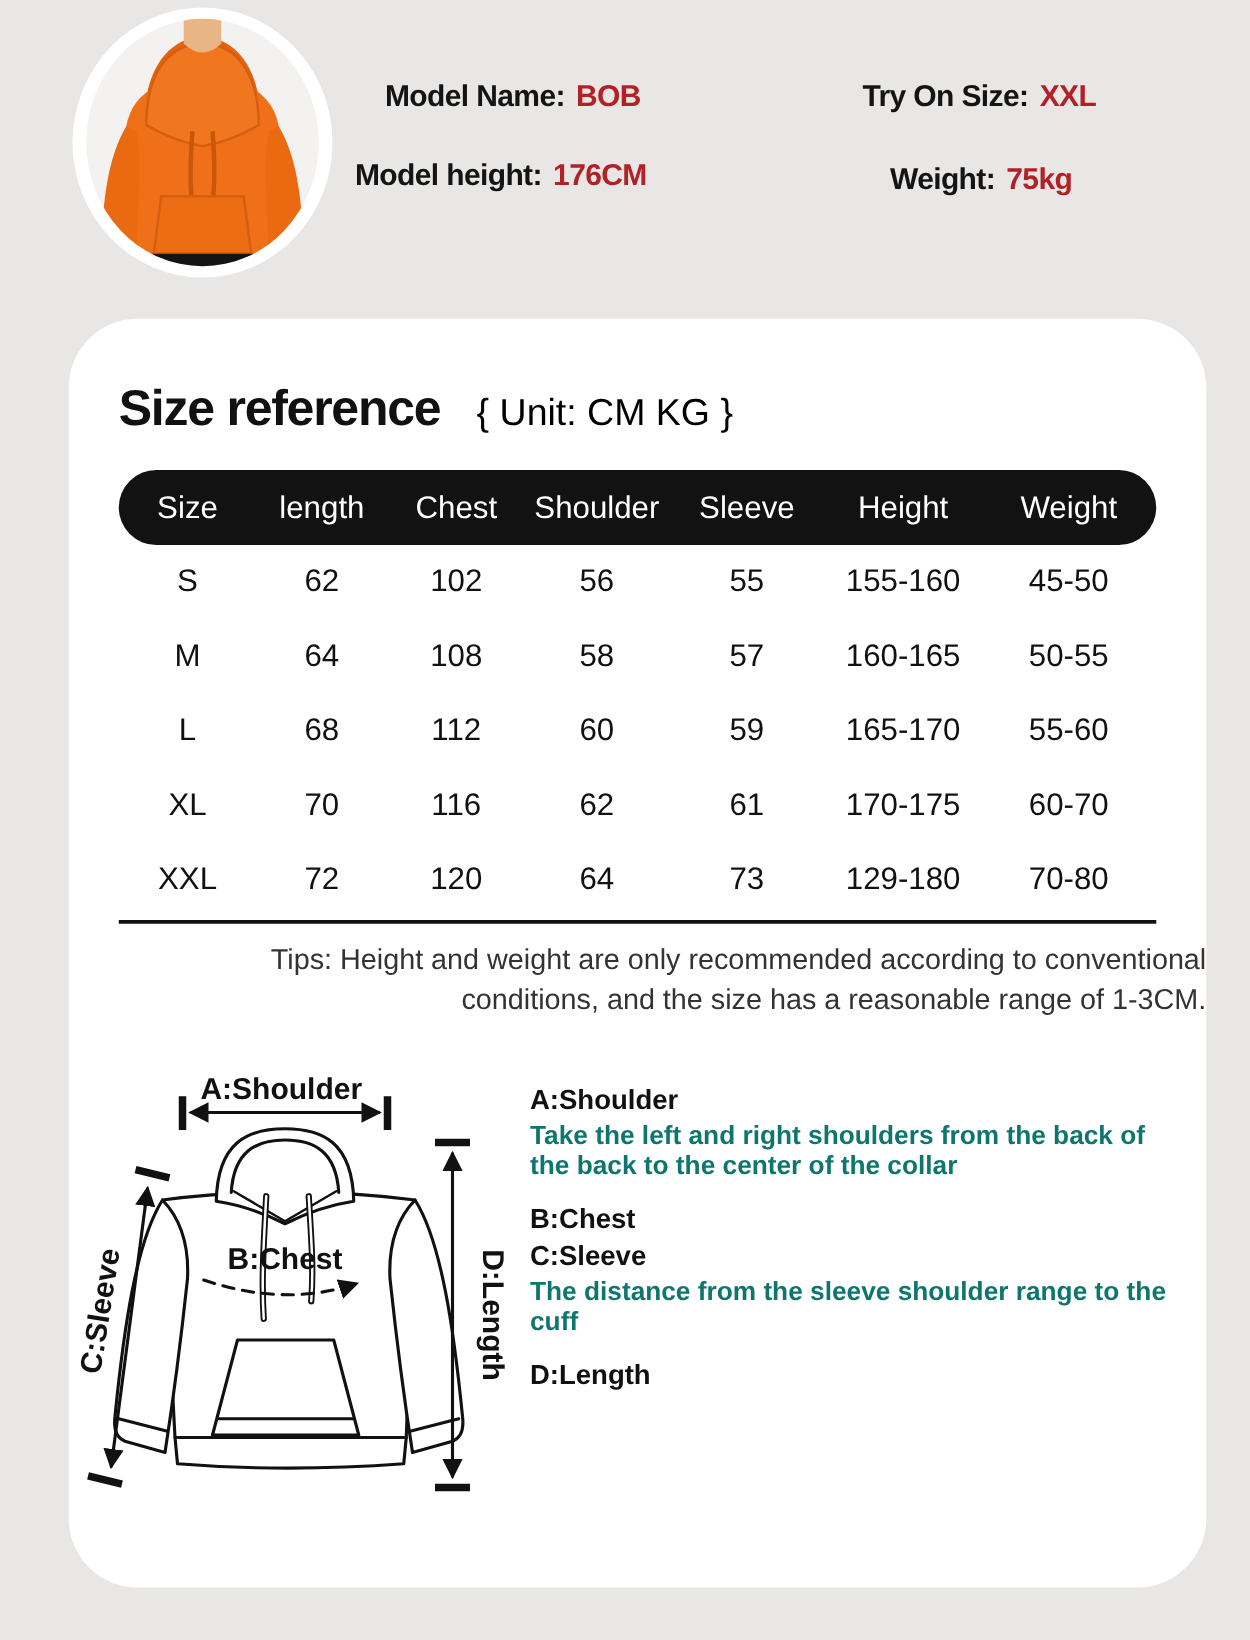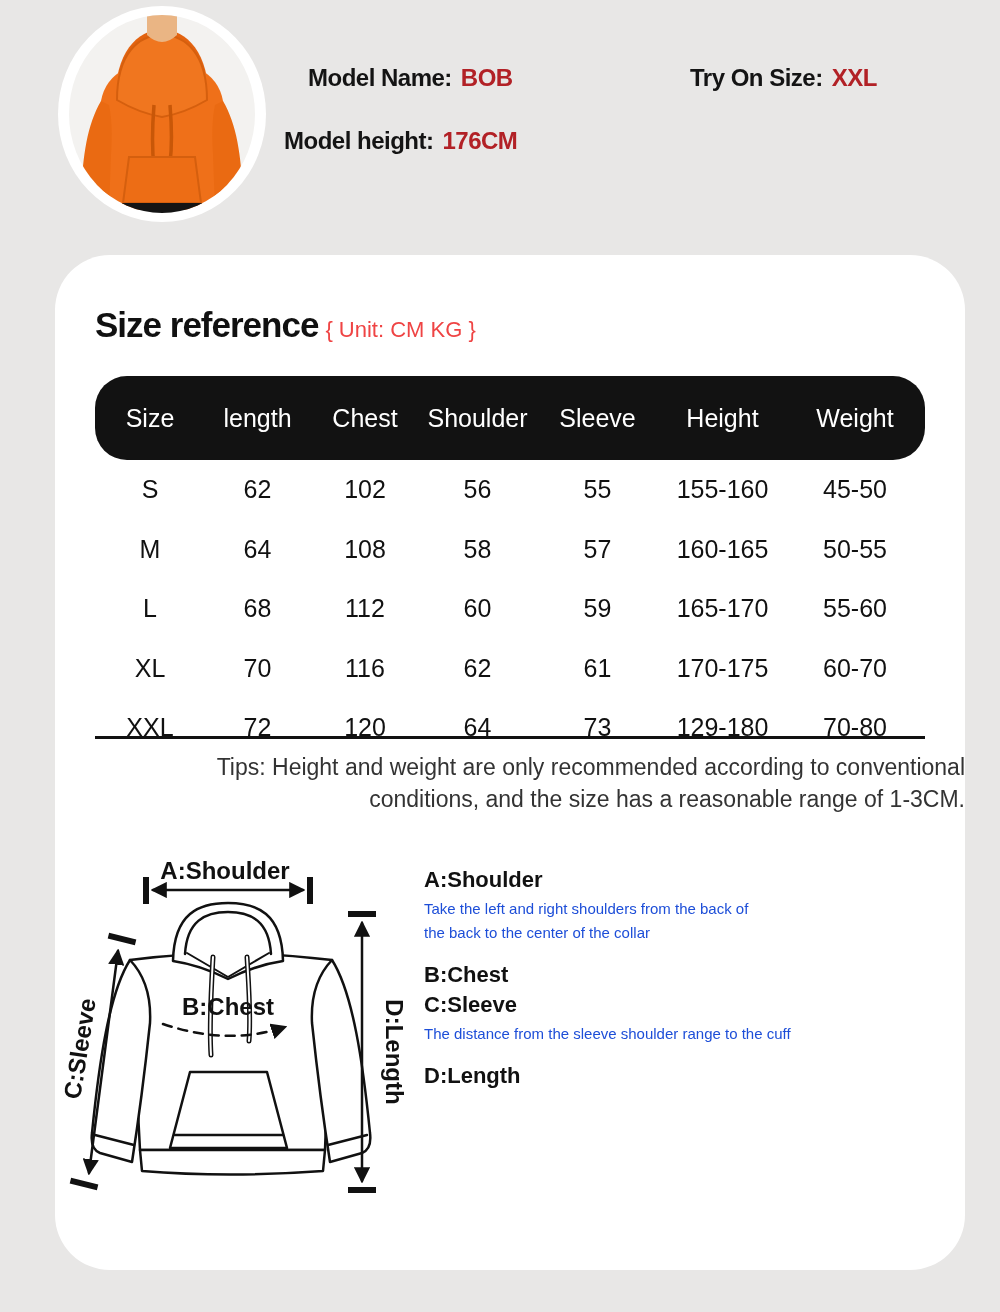--- a/index.html
+++ b/index.html
@@ -15,42 +15,42 @@
   #l-model-name{left:308px; top:64px;}
   #l-try-on{left:690px; top:64px;}
   #l-model-height{left:284px; top:127px;}
   #l-weight{left:712px; top:130px;}
   
   .card{
     position:absolute; left:55px; top:255px; width:910px; height:1015px;
     background:#ffffff; border-radius:55px;
   }
   .title-row{position:absolute; left:40px; top:50px; display:flex; align-items:baseline;}
-  .title{font-size:35px; font-weight:bold; letter-spacing:-1px; color:#111;}
-  .unit{font-size:22px; color:#ef4444; margin-left:7px;}
+  .title{font-size:40px; font-weight:bold; letter-spacing:-1px; color:#111;}
+  .unit{font-size:30px; color:#000000; margin-left:29px;}
   
   .sizetable{position:absolute; left:40px; top:121px; width:830px;}
   .trow{display:flex; align-items:center;}
-  .trow.head{height:84px; background:#121212; border-radius:32px; color:#fff;}
+  .trow.head{height:60px; background:#121212; border-radius:32px; color:#fff;}
   .trow.body{height:59.5px; color:#111;}
   .tcell{text-align:center; font-size:25px;}
   .c0{width:110px}.c1{width:105px}.c2{width:110px}.c3{width:115px}
   .c4{width:125px}.c5{width:125px}.c6{width:140px}
   .divider{position:absolute; left:40px; top:481px; width:830px; height:3px; background:#111;}
   .tips{
     position:absolute; left:0; top:496px; width:100%;
     text-align:right; font-size:23px; line-height:32px; color:#333;
     white-space:pre-line;
   }
   
   .diagram{position:absolute; left:-8px; top:588px; width:395px; height:375px;}
   .diagram text{font-family:"Liberation Sans", sans-serif; font-weight:bold; font-size:24px; fill:#111;}
   .guide{position:absolute; left:369px; top:612px; width:540px;}
   .gitem .gtitle{font-size:22px; font-weight:bold; color:#111; margin:0 0 4px 0;}
-  .gitem .gdesc{font-size:15px; line-height:24px; color:#1d4ed8; margin:0 0 17px 0; white-space:pre-line;}
+  .gitem .gdesc{font-size:21px; line-height:24px; color:#0f766e; margin:0 0 17px 0; white-space:pre-line;font-weight:bold;}
 </style>
 </head>
 <body>
 
 <div class="canvas">
 
   <svg class="photo" viewBox="0 0 210 218" aria-hidden="true">
     <ellipse cx="105" cy="109" rx="104" ry="108" fill="#ffffff"></ellipse>
     <clipPath id="pclip">
         <ellipse cx="105" cy="109" rx="93" ry="99"></ellipse>
@@ -74,20 +74,23 @@
 
   <div class="hline" id="l-model-name">
     <span>Model Name:</span><span class="val">BOB</span>
   </div>
   <div class="hline" id="l-try-on">
     <span>Try On Size:</span><span class="val">XXL</span>
   </div>
   <div class="hline" id="l-model-height">
     <span>Model height:</span><span class="val">176CM</span>
   </div>
+  <div class="hline" id="l-weight">
+    <span>Weight:</span><span class="val">75kg</span>
+  </div>
 
   <section class="card">
 
     <div class="title-row">
       <span class="title">Size reference</span>
       <span class="unit">{ Unit: CM KG }</span>
     </div>
 
     <div class="sizetable">
         <div class="trow head">

